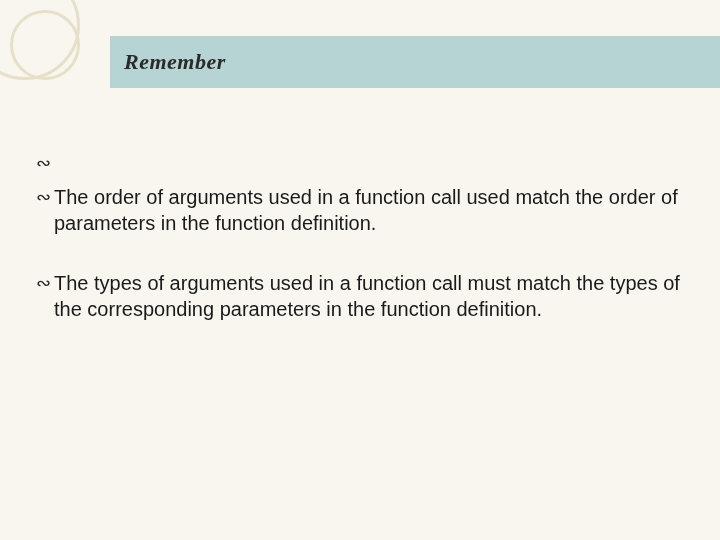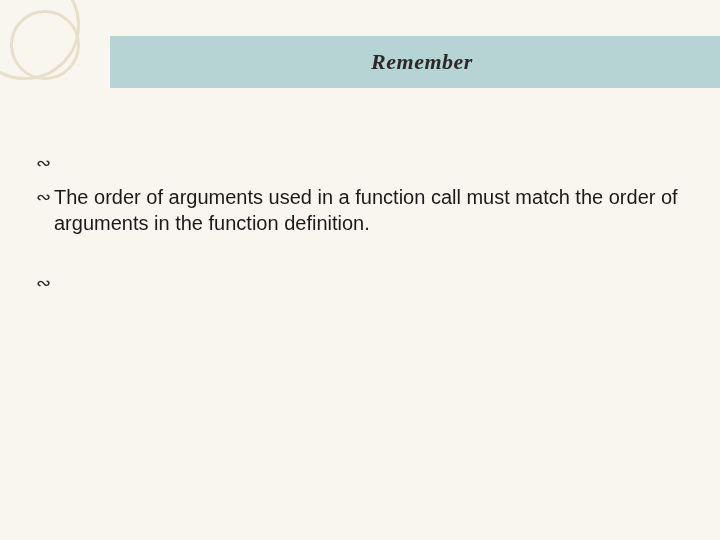--- a/index.html
+++ b/index.html
@@ -1,15 +1,15 @@
 <!DOCTYPE html>
 <html><head>
 <meta charset="utf-8">
 <style>
-  * { margin: 0; padding: 0; box-sizing: border-box; justify-content: center; }
+  * { margin: 0; padding: 0; box-sizing: border-box; }
   html, body { width: 720px; height: 540px; overflow: hidden; }
   body {
     background: #f8f6ee;
     font-family: Arial, Helvetica, sans-serif;
     position: relative;
   }
   .corner-deco {
     position: absolute;
     top: -30px;
     left: -30px;
@@ -76,18 +76,19 @@
 <div class="title-bar">
   <span class="title-text">Remember</span>
 </div>
 
 <div class="content">
   <div class="bullet-item">
     <span class="bullet">∾</span>
   </div>
   <div class="bullet-item">
     <span class="bullet">∾</span>
-    <span>The order of arguments used in a function call must match the order of arguments in the function definition.</span>
+    <span>The order of arguments used in a function call used match the order of parameters in the function definition.</span>
   </div>
   <div class="bullet-item">
     <span class="bullet">∾</span>
+    <span>The types of arguments used in a function call must match the types of the corresponding parameters in the function definition.</span>
   </div>
 </div>
 
 </body></html>

